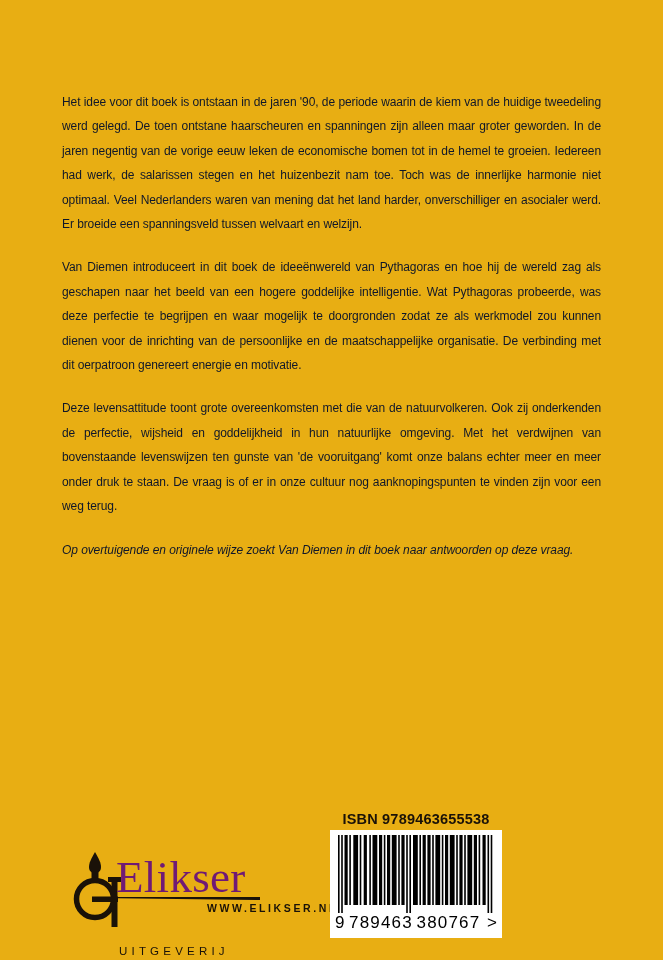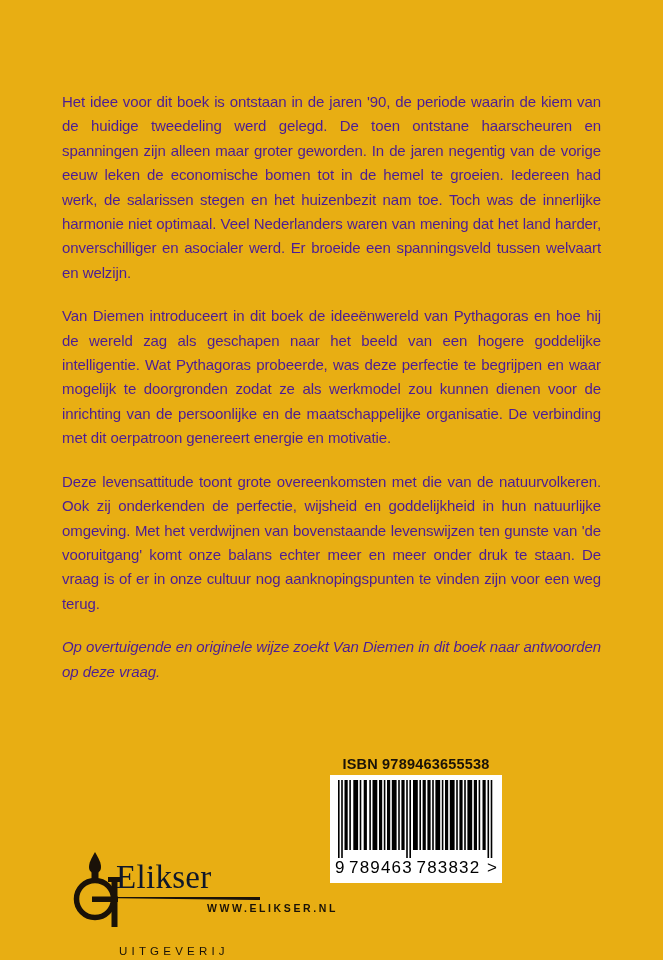--- a/index.html
+++ b/index.html
@@ -24,23 +24,23 @@
 
   
   .blurb {
     position: absolute;
     left: 62px;
     top: 90px;
     width: 539px;
   }
   .blurb p {
     margin: 0 0 19px 0;
-    color: #4c1d95;
-    font-family: "Liberation Sans", sans-serif;
-    font-size: 15px;
+    color: #0f172a;
+    font-family: "Liberation Sans", sans-serif;
+    font-size: 12px;
     line-height: 24.4px;
     text-align: justify;
     text-justify: inter-word;
     letter-spacing: -0.1px;
     word-spacing: 0.1px;
     -webkit-hyphens: none;
     hyphens: none;
   }
   .blurb p:last-child {
     margin-bottom: 0;
@@ -64,23 +64,23 @@
   }
   .logo-word {
     position: absolute;
     left: 52px;
     top: 10px;
     width: 160px;
   }
   .logo-name {
     display: block;
     font-family: "Liberation Serif", serif;
-    font-size: 33px;
+    font-size: 45px;
     line-height: 38px;
-    color: #0f172a;
+    color: #701a75;
     letter-spacing: 0.3px;
     font-weight: 400;
   }
   .logo-rule {
     display: block;
     width: 142px;
     height: 3px;
     margin: 1px 0 2px 2px;
     background: #1a1208;
     clip-path: polygon(0 0, 100% 0, 100% 100%, 0 45%);
@@ -104,21 +104,21 @@
     font-weight: bold;
     letter-spacing: 2.6px;
     color: #1a1208;
     white-space: nowrap;
   }
 
   
   .isbn-block {
     position: absolute;
     left: 330px;
-    top: 756px;
+    top: 811px;
     width: 172px;
   }
   .isbn-label {
     display: block;
     text-align: center;
     font-family: "Liberation Sans", sans-serif;
     font-size: 14.5px;
     font-weight: bold;
     color: #1a1208;
     letter-spacing: 0.2px;
@@ -246,19 +246,19 @@
 
             <rect x="149.5" y="0" width="1.6" height="78"></rect>
             <rect x="152.7" y="0" width="1.6" height="78"></rect>
           </g>
         </svg>
       </div>
 
       <div class="barcode-digits">
         <span class="bd-lead">9</span>
         <span class="bd-left">789463</span>
-        <span class="bd-right">783832</span>
+        <span class="bd-right">380767</span>
         <span class="bd-trail">&gt;</span>
       </div>
     </div>
   </div>
 
 </div>
 
 </body></html>

